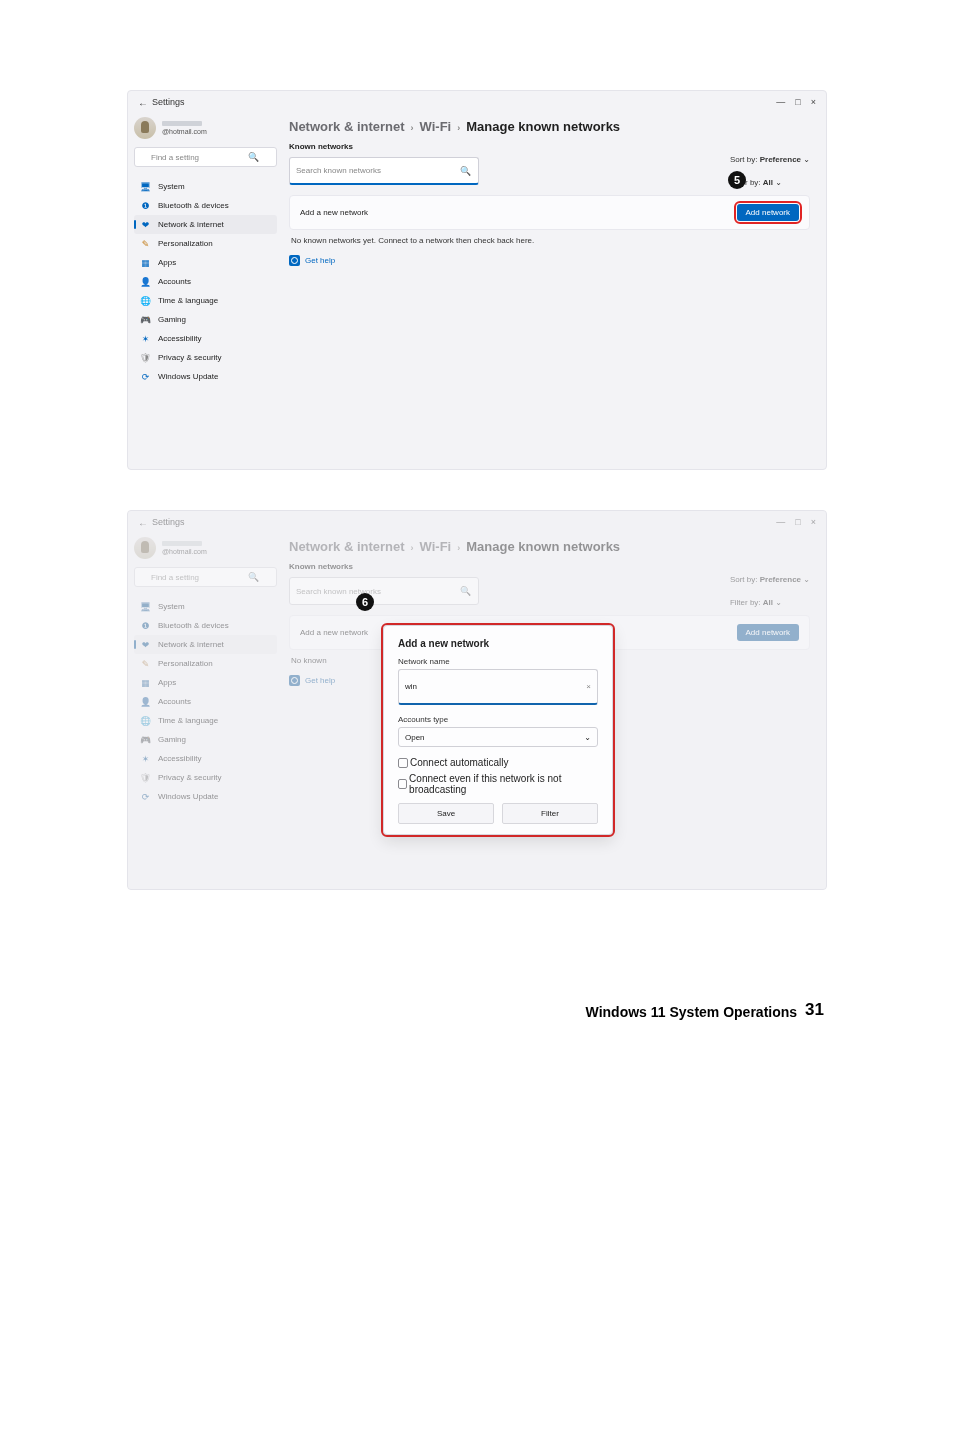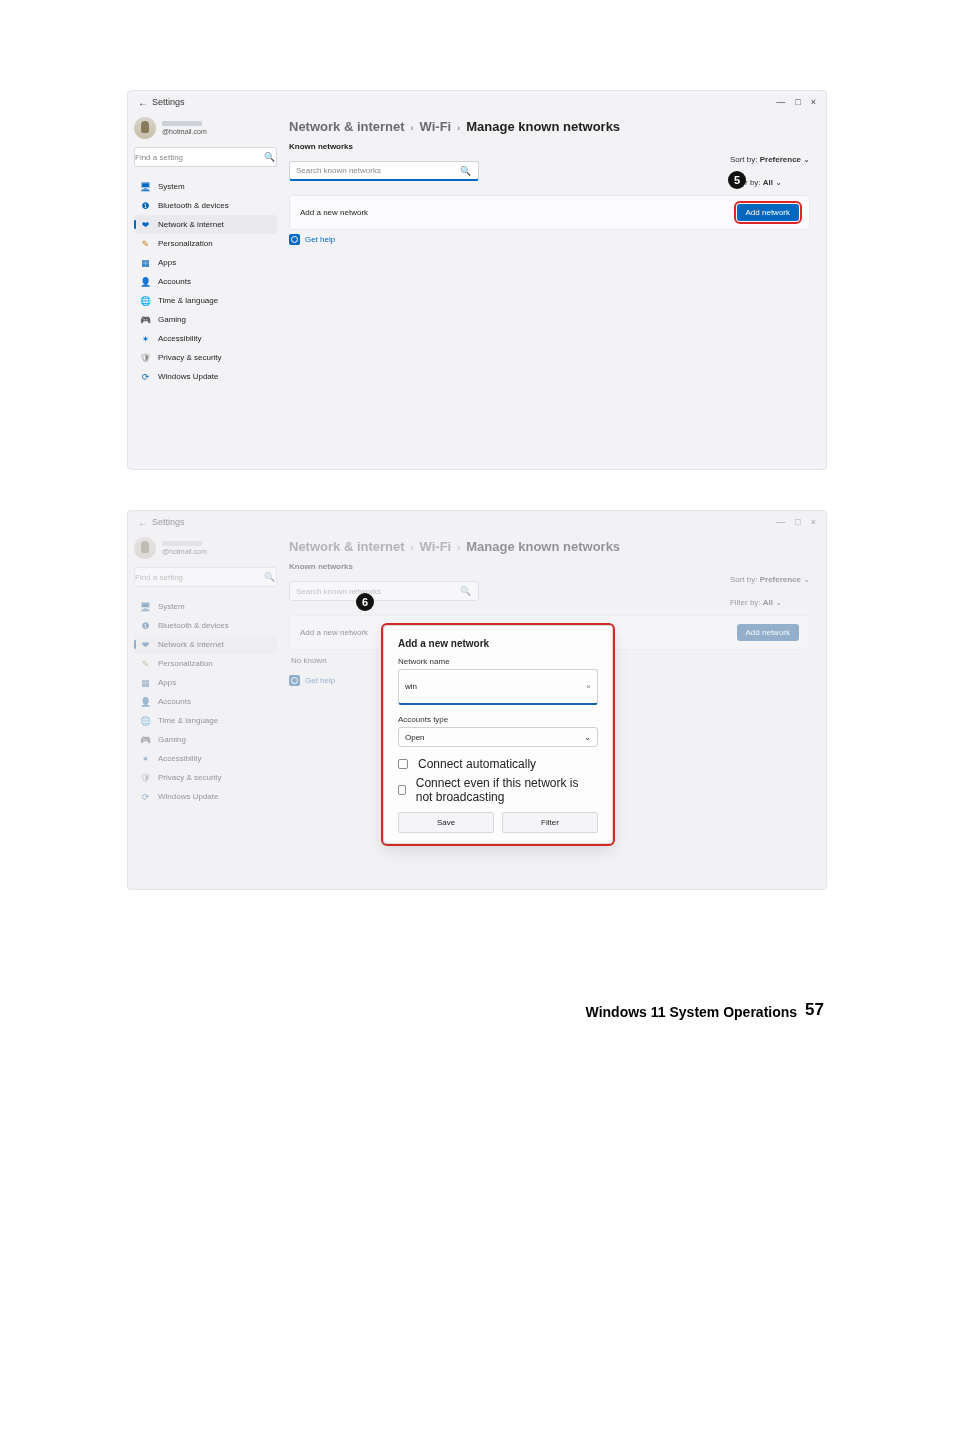--- a/index.html
+++ b/index.html
@@ -20,42 +20,42 @@
   .sidebar { width: 155px; padding: 4px 6px 0 6px; }
   .user { display: flex; align-items: center; gap: 6px; margin-bottom: 8px; }
   .avatar { width: 22px; height: 22px; border-radius: 50%; background: linear-gradient(#d9d4ce,#c8bfa8); position: relative; overflow: hidden; }
   .avatar::after { content:""; position:absolute; left:7px; top:4px; width:8px; height:12px; background:#8a7a5a; border-radius:4px 4px 2px 2px; }
   .uname { display:flex; flex-direction:column; line-height:1.1; }
   .uname .redact { width:40px; height:5px; background:#cfd2d8; border-radius:1px; margin-bottom:2px; }
   .uname .email { font-size:7px; color:#555; }
 
   .search {
     display:flex; align-items:center; background:#fff; border:1px solid #d9d9e0;
-    border-radius:3px; height:20px; padding:0 0; margin-bottom:10px; color:#888;
+    border-radius:3px; height:20px; padding:0 16px; margin-bottom:10px; color:#888;
   }
   .search .mag { margin-left:auto; font-size:9px; }
 
   .nav { display:flex; flex-direction:column; }
   .nav-item { display:flex; align-items:center; gap:7px; padding:4px 6px; border-radius:3px; font-size:8px; color:#222; position:relative;}
   .nav-item.active { background:#eaeaee; }
   .nav-item.active::before { content:""; position:absolute; left:0; top:5px; bottom:5px; width:2px; background:#0067c0; border-radius:1px; }
   .ic { width:11px; height:11px; display:flex; align-items:center; justify-content:center; font-size:9px; }
   .ic-sys { color:#0067c0; } .ic-bt { color:#0067c0; } .ic-net { color:#0067c0; }
   .ic-pers { color:#c27b15; } .ic-apps { color:#0067c0; } .ic-acc { color:#2d9b6f; }
   .ic-time { color:#0067c0; } .ic-game { color:#888; } .ic-accs { color:#0067c0; }
   .ic-priv { color:#888; } .ic-upd { color:#0067c0; }
 
   .main { flex:1; padding:6px 16px 0 6px; }
   .breadcrumb { font-size:13px; font-weight:600; color:#6b6b70; display:flex; gap:6px; align-items:baseline; margin-bottom:8px; }
   .breadcrumb .cur { color:#1f1f1f; }
   .chev { font-size:9px; color:#888; }
   .subh { font-size:8px; font-weight:600; margin-bottom:4px; }
 
   .row { display:flex; align-items:center; gap:10px; margin-bottom:8px; }
-  .sinput { background:#fff; border:1px solid #d0d0d8; border-radius:3px; height:20px; width:190px; padding:0 6px; display:flex; align-items:center; color:#888; }
+  .sinput { background:#fff; border:1px solid #d0d0d8; border-radius:3px; height:28px; width:190px; padding:0 6px; display:flex; align-items:center; color:#888; }
   .sinput.focus { border-bottom:2px solid #0067c0; }
   .sinput .mag { margin-left:auto; font-size:9px; }
   .filters { margin-left:auto; display:flex; gap:14px; font-size:8px; color:#333;flex-direction:column; }
   .filters span b { font-weight:600; }
 
   .card { background:#fbfbfd; border:1px solid #e8e8ee; border-radius:4px; padding:8px 10px; display:flex; align-items:center; margin-bottom:4px; }
   .btn { background:#0067c0; color:#fff; border-radius:3px; padding:4px 9px; font-size:8px; margin-left:auto; }
   .btn.hl { outline:2px solid #e02424; outline-offset:1px; }
   .empty { font-size:8px; color:#333; padding:2px 0 10px 2px; }
   .help { display:flex; align-items:center; gap:5px; font-size:8px; color:#0067c0; }
@@ -64,21 +64,21 @@
 
   .numcircle { position:absolute; width:18px; height:18px; border-radius:50%; background:#111; color:#fff; font-weight:700; font-size:11px; display:flex; align-items:center; justify-content:center; z-index:5; }
   .dim * { filter: grayscale(0.1); }
   .dialog-backdrop { position:absolute; inset:0; background:rgba(240,240,244,0.55); }
   .dialog { position:absolute; left:255px; top:114px; width:230px; background:#fdfdfe; border:1px solid #d8d8e0; border-radius:4px; padding:12px 14px 10px 14px; outline:2px solid #e02424; outline-offset:0; box-shadow:0 6px 16px rgba(0,0,0,0.12); }
   .dialog h4 { font-size:10px; font-weight:600; margin-bottom:8px; }
   .dlabel { font-size:8px; color:#333; margin-bottom:3px; }
   .dinput { border:1px solid #d0d0d8; border-bottom:2px solid #0067c0; border-radius:3px; height:36px; padding:0 6px; font-size:8px; display:flex; align-items:center; justify-content:space-between; margin-bottom:10px; color:#222;}
   .dinput .x { color:#888; font-size:8px; }
   .dselect { border:1px solid #d0d0d8; border-radius:3px; height:20px; padding:8px 6px; font-size:8px; display:flex; align-items:center; justify-content:space-between; margin-bottom:10px; color:#222;}
-  .chk { display:flex; align-items:center; gap:10px; font-size:12px; margin-bottom:5px; color:#222;}
+  .chk { display:flex; align-items:center; gap:2px; font-size:10px; margin-bottom:5px; color:#222;}
   .chk .box { width:10px; height:10px; border:1px solid #8a8a92; border-radius:2px; }
   .dbtns { display:flex; gap:8px; margin-top:8px; }
   .dbtn { flex:1; text-align:center; background:#f5f5f8; border:1px solid #d7d7de; border-radius:2px; padding:5px 0; font-size:8px; }
 
   .footer { display:flex; justify-content:flex-end; align-items:flex-end; gap:8px; margin-top:110px; padding-right:10px;}
   .footer .t { font-size:14px; font-weight:700; }
   .footer .n { font-size:17px; font-weight:800; }
 </style>
 </head>
 <body>
@@ -172,20 +172,21 @@
           </div>
           <div class="filters">
             <span><span>Sort by:</span> <b>Preference</b> <span>⌄</span></span>
             <span><span>Filter by:</span> <b>All</b> <span>⌄</span></span>
           </div>
         </div>
         <div class="card">
           <span>Add a new network</span>
           <span class="btn hl">Add network</span>
         </div>
+        <div class="empty">No known networks yet. Connect to a network then check back here.</div>
         <div class="help">
           <span class="hi"></span>
           <span>Get help</span>
         </div>
       </div>
     </div>
     <div class="numcircle" style="right:80px; top:80px;">5</div>
   </div>
 
   <div class="window dim">
@@ -314,16 +315,16 @@
       <div class="dbtns">
         <div class="dbtn">Save</div>
         <div class="dbtn">Filter</div>
       </div>
     </div>
     <div class="numcircle" style="left:228px; top:82px;">6</div>
   </div>
 
   <div class="footer">
     <span class="t">Windows 11 System Operations</span>
-    <span class="n">57</span>
+    <span class="n">31</span>
   </div>
 
 </div>
 
 </body></html>

